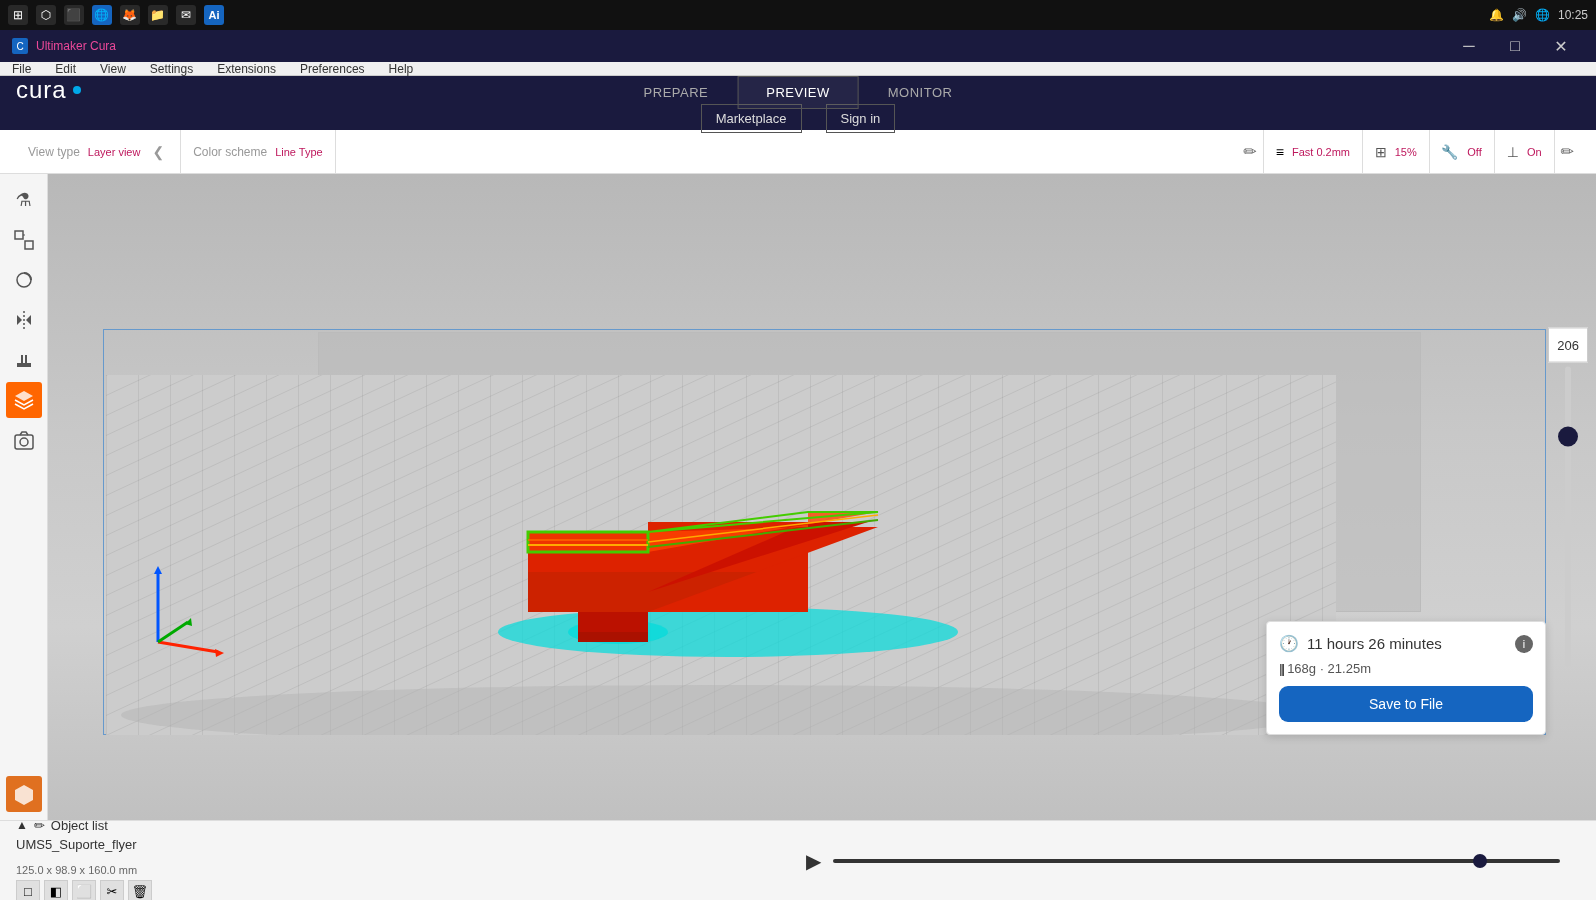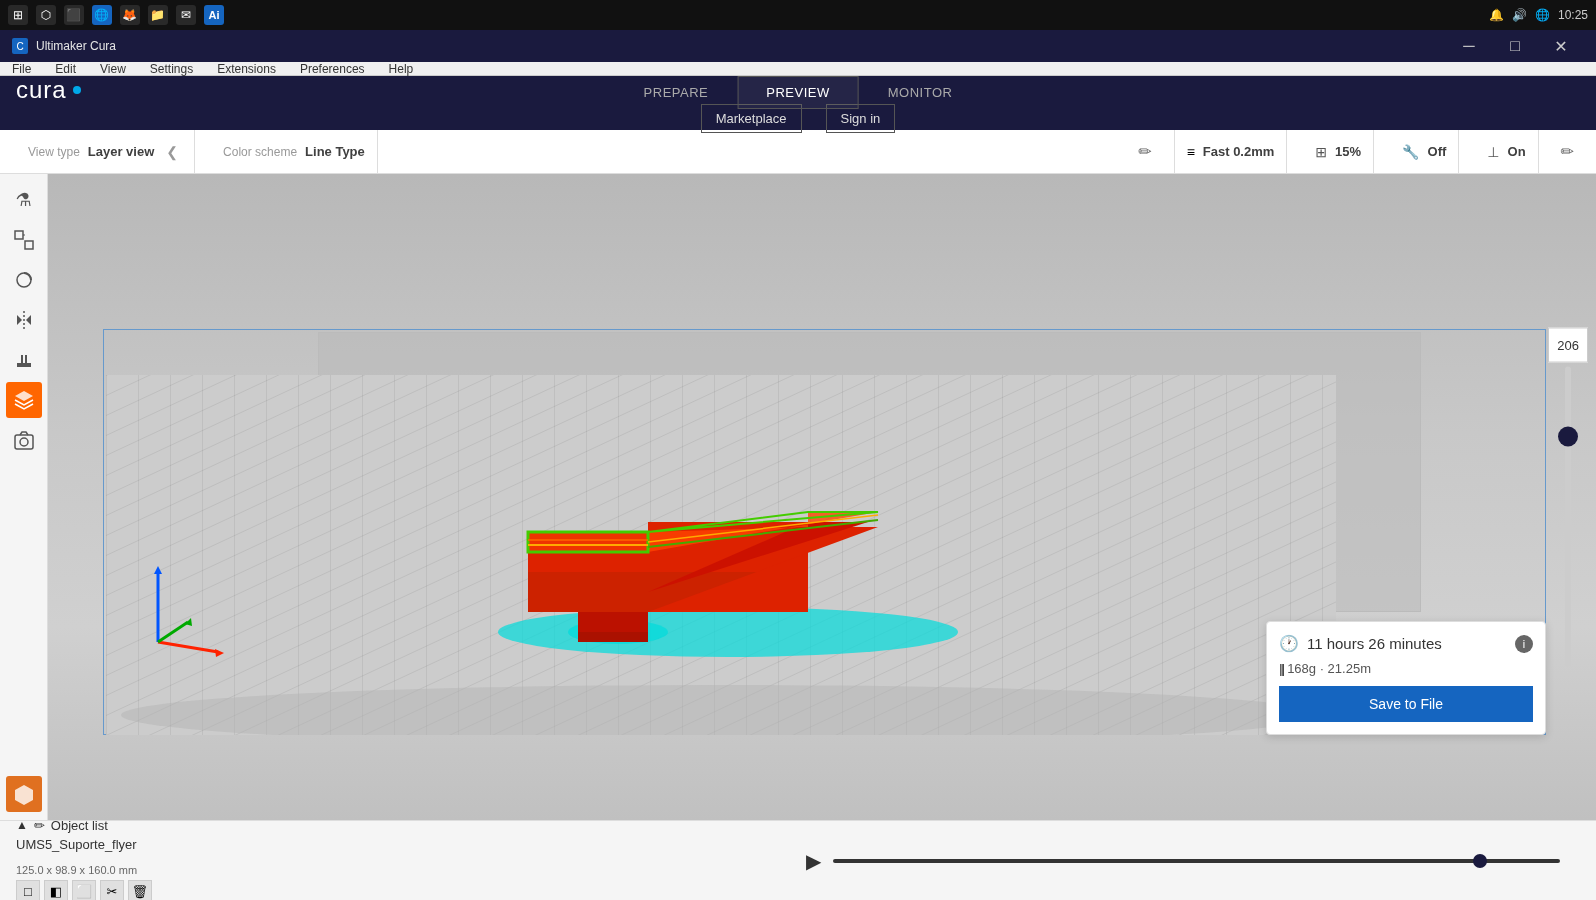--- a/index.html
+++ b/index.html
@@ -64,26 +64,26 @@
     }
 
     
     .toolbar {
       height: 44px;
       background: #fff;
       display: flex;
       align-items: center;
       padding: 0 16px;
       border-bottom: 1px solid #ddd;
-      gap: 16px;
+      gap: 0;
     }
     .toolbar-section { display: flex; align-items: center; gap: 8px; padding: 0 12px; border-right: 1px solid #ddd; height: 100%; }
     .toolbar-section:last-child { border-right: none; }
     .toolbar-label { color: #999; font-size: 12px; }
-    .toolbar-value { color: #404040; font-size: 13px; font-weight: 700; }
+    .toolbar-value { color: #be185d; font-size: 11px; font-weight: 400; }
     .toolbar-arrow { color: #999; font-size: 14px; cursor: pointer; padding: 0 4px; }
     .toolbar-icon-btn { background: none; border: none; cursor: pointer; color: #666; font-size: 16px; padding: 2px 6px; }
 
     
     .main-content { flex: 1; display: flex; overflow: hidden; position: relative; }
 
     
     .left-sidebar {
       width: 48px;
       background: #f5f5f5;
@@ -245,21 +245,21 @@
     .info-time { font-size: 15px; font-weight: 500; color: #333; }
     .info-detail { font-size: 13px; color: #555; display: flex; align-items: center; gap: 4px; margin-bottom: 10px; }
     .save-btn {
       width: 100%;
       background: #1565c0;
       color: white;
       border: none;
       padding: 10px;
       font-size: 14px;
       cursor: pointer;
-      border-radius: 0;
+      border-radius: 9px;
     }
     .info-icon { font-size: 16px; color: #555; }
     .info-badge { background: #666; color: white; border-radius: 50%; width: 18px; height: 18px; display: flex; align-items: center; justify-content: center; font-size: 11px; margin-left: auto; cursor: pointer; }
 
     .window-frame {
       width: 1596px;
       height: 900px;
       overflow: hidden;
       display: flex;
       flex-direction: column;
@@ -278,21 +278,21 @@
     .os-taskbar-right { display: flex; align-items: center; gap: 8px; color: #ccc; font-size: 12px; }
 
     .window-chrome {
       height: 32px;
       background: #1a1a3e;
       display: flex;
       align-items: center;
       padding: 0 12px;
       flex-shrink: 0;
     }
-    .window-title { color: #e5e5e5; font-size: 12px; }
+    .window-title { color: #ec4899; font-size: 12px; }
     .window-controls { display: flex; gap: 0; margin-left: auto; }
     .win-btn { width: 46px; height: 32px; display: flex; align-items: center; justify-content: center; color: #ccc; font-size: 16px; cursor: pointer; }
   </style>
 </head>
 <body>
 
 <div class="window-frame">
 
   <div class="os-taskbar">
     <div class="os-taskbar-left">

